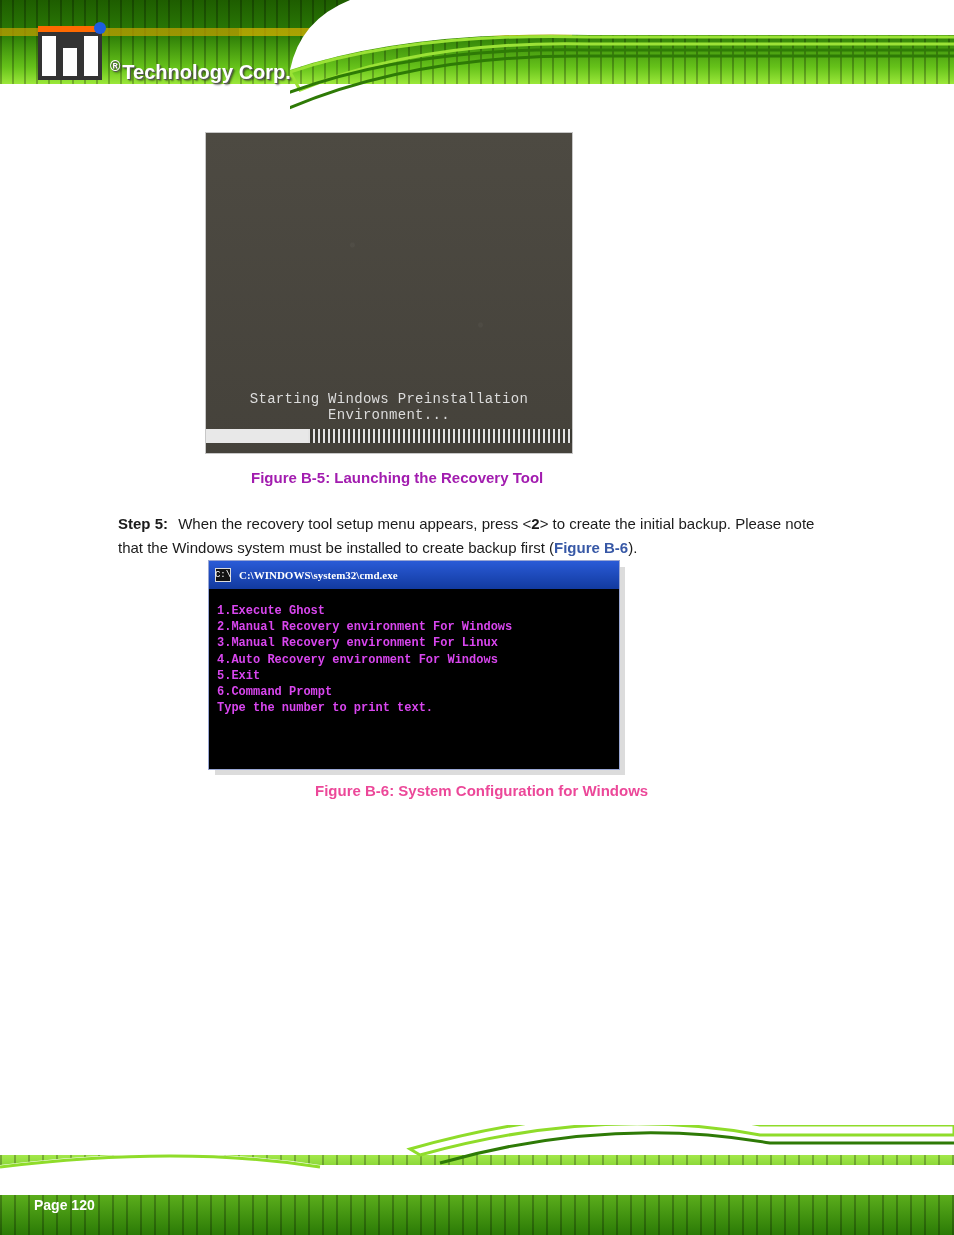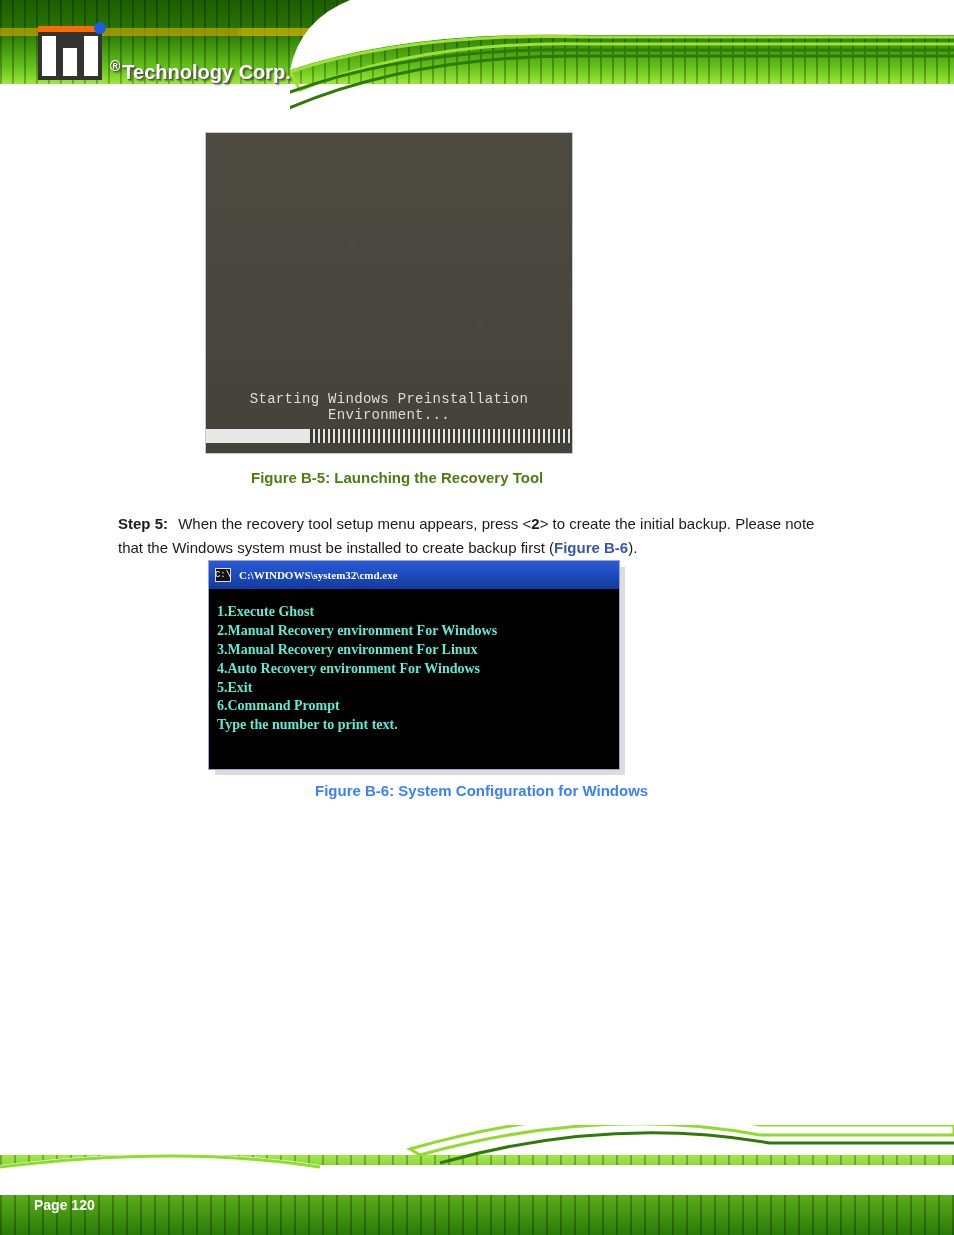--- a/index.html
+++ b/index.html
@@ -50,41 +50,41 @@
       linear-gradient(to bottom, #4d4a42 0%, #45423b 100%);
   }
   .fig1-caption { position: absolute; left: 0; right: 0; bottom: 30px; text-align: center;
     color: #dcdcdc; font-family: "Courier New", monospace; font-size: 14px; letter-spacing: 0.3px; }
   .fig1-progress { position: absolute; left: 0; right: 0; bottom: 10px; height: 14px;
     display: flex; }
   .fig1-progress .filled { width: 28%; height: 100%; background: #e8e8e8; }
   .fig1-progress .track { flex: 1; height: 100%;
     background: repeating-linear-gradient(90deg, #e4e4e4 0 2px, #3b3a33 2px 5px); }
 
-  .fig1-label { position: absolute; top: 357px; left: 251px; font-size: 15px; font-weight: 700; color: #4d7c0f; }
+  .fig1-label { position: absolute; top: 357px; left: 251px; font-size: 15px; font-weight: 700; color: #a21caf; }
 
   .step-text { position: absolute; top: 400px; left: 118px; right: 120px; font-size: 15px; color: #1b1b1b;
     line-height: 1.6; }
   .step-text b { font-weight: 700; }
   .step-num { font-weight: 700; margin-right: 6px; }
   .step-ref { font-weight: 700; color: #3758a6; }
 
   .cmdwin { position: absolute; top: 449px; left: 209px; width: 410px; height: 208px;
     box-shadow: 0 0 0 1px #9aa7d4, 6px 6px 0 0 #dcdcdc; background: #000; }
   .cmd-titlebar { height: 28px;
     background: linear-gradient(to bottom, #2a5bd7 0%, #123a9f 100%);
     display: flex; align-items: center; padding: 0 6px; gap: 8px; }
   .cmd-icon { width: 16px; height: 14px; background: #111; border: 1px solid #dcdcdc;
     display: flex; align-items: center; justify-content: center; }
   .cmd-icon span { color: #fff; font-size: 9px; font-family: "Courier New", monospace; }
   .cmd-title { color: #fff; font-family: "Times New Roman", serif; font-size: 11px; font-weight: 700; }
-  .cmd-body { padding: 14px 8px 8px 8px; color: #5eead4; font-family: Liberation Serif, serif;
-    font-size: 14px; font-weight: 700; line-height: 1.35; white-space: pre; }
+  .cmd-body { padding: 14px 8px 8px 8px; color: #d946ef; font-family: Liberation Mono, monospace;
+    font-size: 12px; font-weight: 700; line-height: 1.35; white-space: pre; }
 
-  .fig2-label { position: absolute; top: 670px; left: 315px; font-size: 15px; font-weight: 700; color: #3b82f6; }
+  .fig2-label { position: absolute; top: 670px; left: 315px; font-size: 15px; font-weight: 700; color: #ec4899; }
 
   .page-num { position: absolute; bottom: -96px; left: 34px; color: #fff; font-size: 14px; font-weight: 700; }
   .page-num-wrap { position: relative; }
 </style>
 </head>
 <body>
 
 <div class="page">
 
   <div class="header-band">

